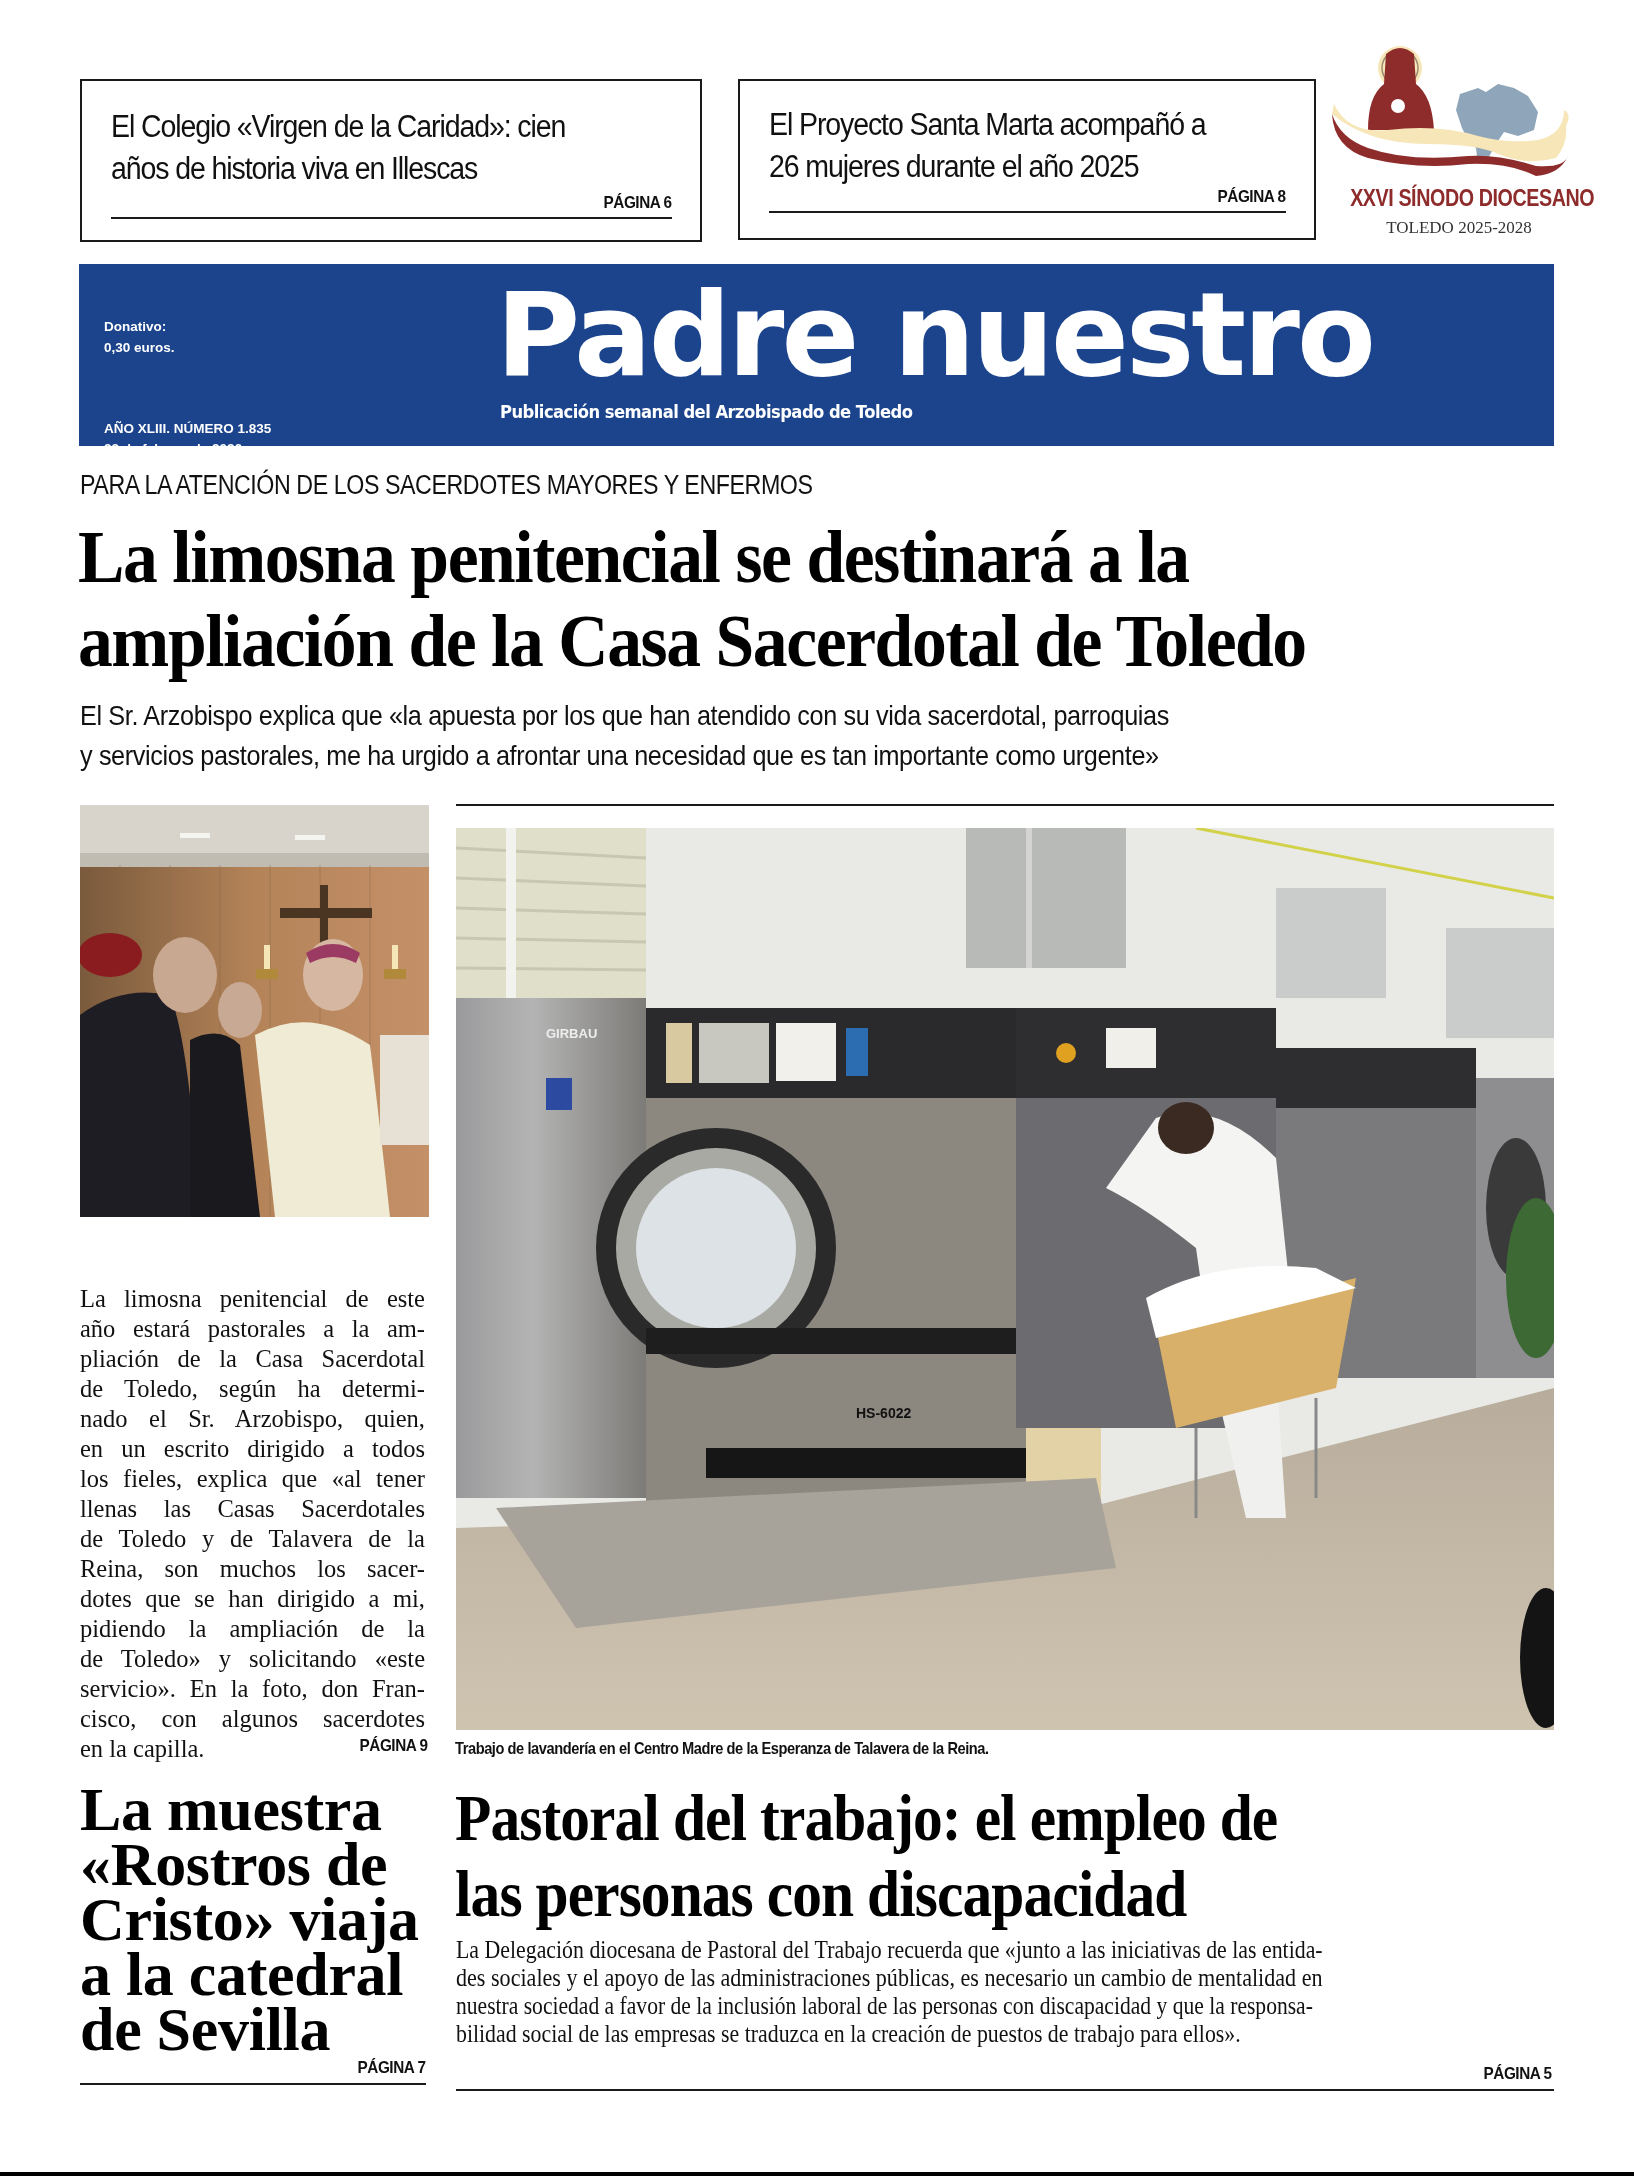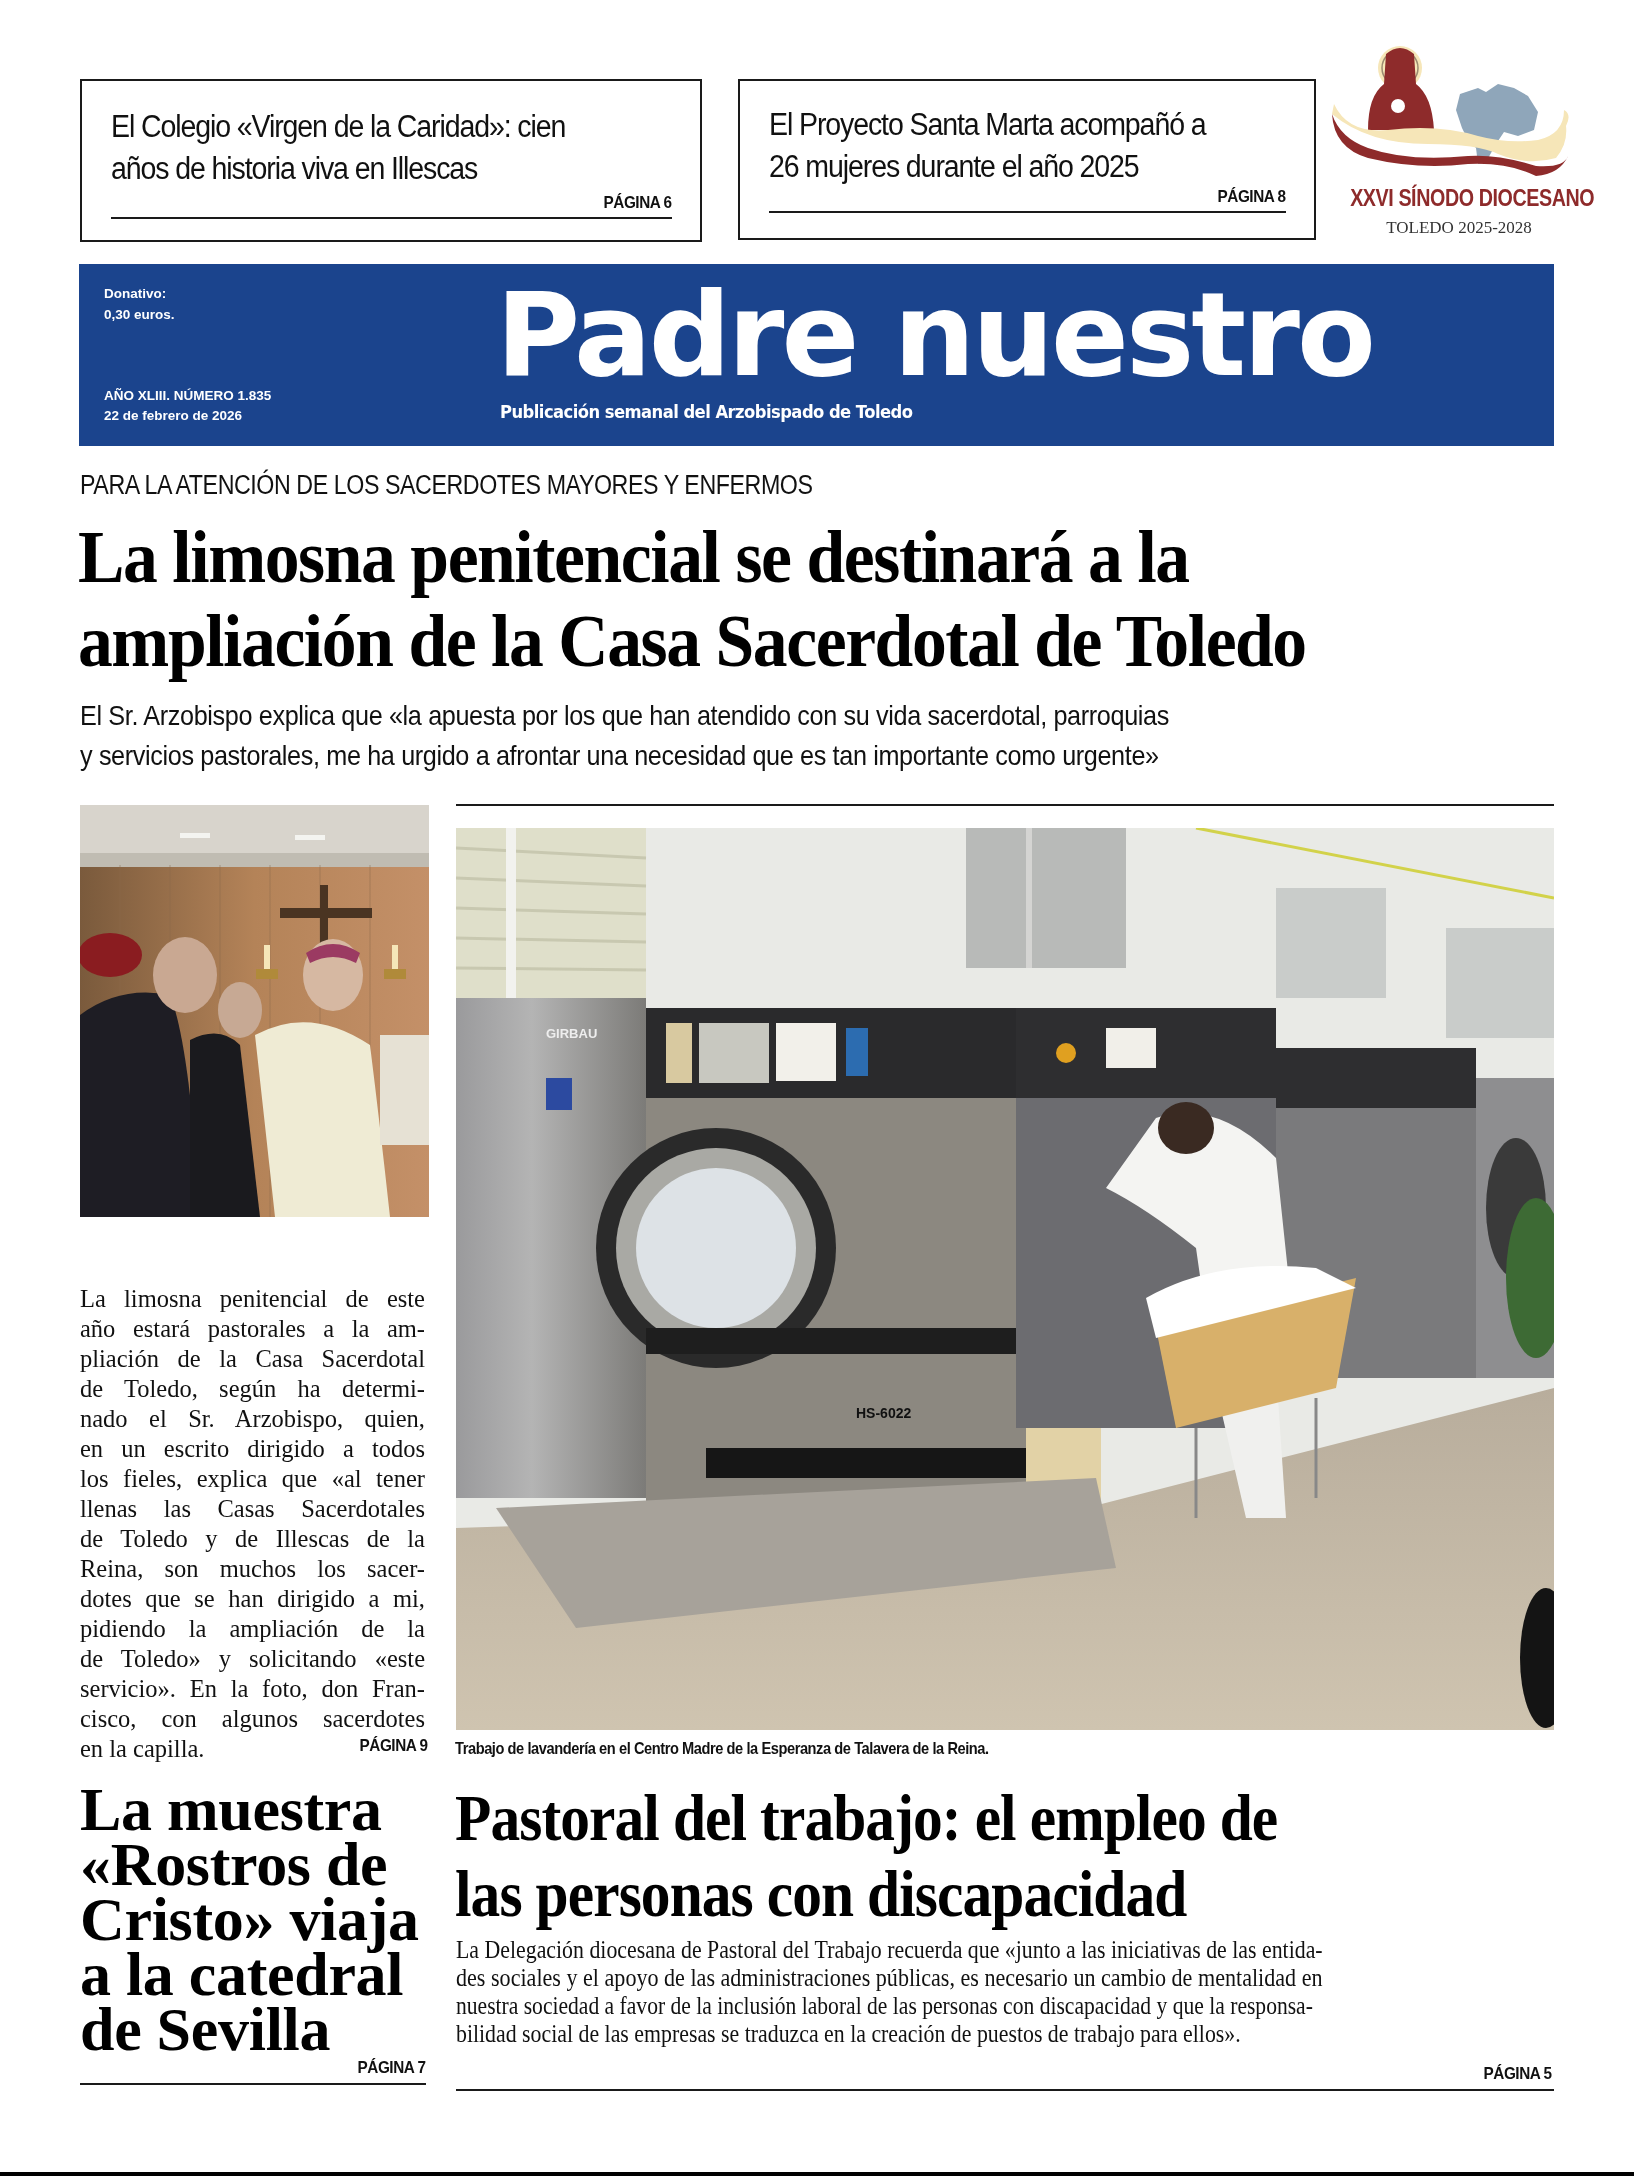--- a/index.html
+++ b/index.html
@@ -12,21 +12,21 @@
   .teaser-rule { position: absolute; height: 2px; background: #1a1a1a; }
   .page-ref { position: absolute; font-family: "Liberation Sans", sans-serif; font-weight: bold; font-size: 17px; color: #111; letter-spacing: -0.5px; transform: scaleX(0.9); transform-origin: right top; white-space: nowrap; text-align: right; }
 
   
   .logo { position: absolute; left: 1328px; top: 44px; width: 246px; height: 200px; text-decoration: underline; }
   .logo-line1 { position: absolute; left: 0; width: 246px; top: 140px; text-align: center; font-family: "Liberation Sans", sans-serif; font-weight: bold; font-size: 24px; color: #8e2b2b; letter-spacing: -0.5px; transform: scaleX(0.82); transform-origin: center top; white-space: nowrap; }
   .logo-line2 { position: absolute; left: 8px; width: 246px; top: 174px; text-align: center; font-family: "Liberation Serif", serif; font-size: 17px; color: #333; white-space: nowrap; }
 
   
   .masthead { position: absolute; left: 79px; top: 264px; width: 1475px; height: 182px; background: #1b448d; }
-  .mh-small { position: absolute; color: #fff; font-family: "Liberation Sans", sans-serif; font-weight: bold; font-size: 13.5px; line-height: 21px; white-space: nowrap; }
+  .mh-small { position: absolute; color: #fff; font-family: "Liberation Sans", sans-serif; font-weight: bold; font-size: 13.5px; line-height: 21px; white-space: nowrap; margin-top: 33px; }
   .mh-title { position: absolute; left: 417px; top: 6px; color: #fff; font-family: "DejaVu Sans", sans-serif; font-weight: bold; font-size: 116px; line-height: 130px; letter-spacing: -3px; white-space: nowrap; transform: scaleX(0.99); transform-origin: left top; }
   .mh-subtitle { position: absolute; left: 421px; top: 137px; color: #fff; font-family: "DejaVu Sans", sans-serif; font-weight: bold; font-size: 18px; white-space: nowrap; letter-spacing: -0.6px; transform: scaleX(0.91); transform-origin: left top; }
 
   
   .kicker { position: absolute; left: 80px; top: 470px; font-family: "Liberation Sans", sans-serif; font-size: 27px; color: #111; white-space: nowrap; letter-spacing: -0.5px; transform: scaleX(0.86); transform-origin: left top; }
   .headline-main { position: absolute; left: 78px; top: 515px; font-family: "Liberation Serif", serif; font-weight: bold; font-size: 74px; line-height: 84px; color: #000; letter-spacing: -1.5px; white-space: nowrap; transform: scaleX(0.94); transform-origin: left top; }
   .deck { position: absolute; left: 80px; top: 696px; font-family: "Liberation Sans", sans-serif; font-size: 28px; line-height: 40px; color: #111; letter-spacing: -0.4px; white-space: nowrap; transform: scaleX(0.9); transform-origin: left top; }
 
   .hr { position: absolute; height: 2px; background: #1a1a1a; }
 
@@ -152,21 +152,21 @@
 
 <div class="body-text" style="left:80px; top:1240px; width:345px;margin-top:44px;">
   <span class="ln">La limosna penitencial de este</span>
   <span class="ln">año estará pastorales a la am-</span>
   <span class="ln">pliación de la Casa Sacerdotal</span>
   <span class="ln">de Toledo, según ha determi-</span>
   <span class="ln">nado el Sr. Arzobispo, quien,</span>
   <span class="ln">en un escrito dirigido a todos</span>
   <span class="ln">los fieles, explica que «al tener</span>
   <span class="ln">llenas las Casas Sacerdotales</span>
-  <span class="ln">de Toledo y de Illescas de la</span>
+  <span class="ln">de Toledo y de Talavera de la</span>
   <span class="ln">Reina, son muchos los sacer-</span>
   <span class="ln">dotes que se han dirigido a mi,</span>
   <span class="ln">pidiendo la ampliación de la</span>
   <span class="ln">de Toledo» y solicitando «este</span>
   <span class="ln">servicio». En la foto, don Fran-</span>
   <span class="ln">cisco, con algunos sacerdotes</span>
   <span class="ln last">en la capilla.</span>
 </div>
 <div class="page-ref" style="right:1206px; top:1736px;">PÁGINA 9</div>
 

